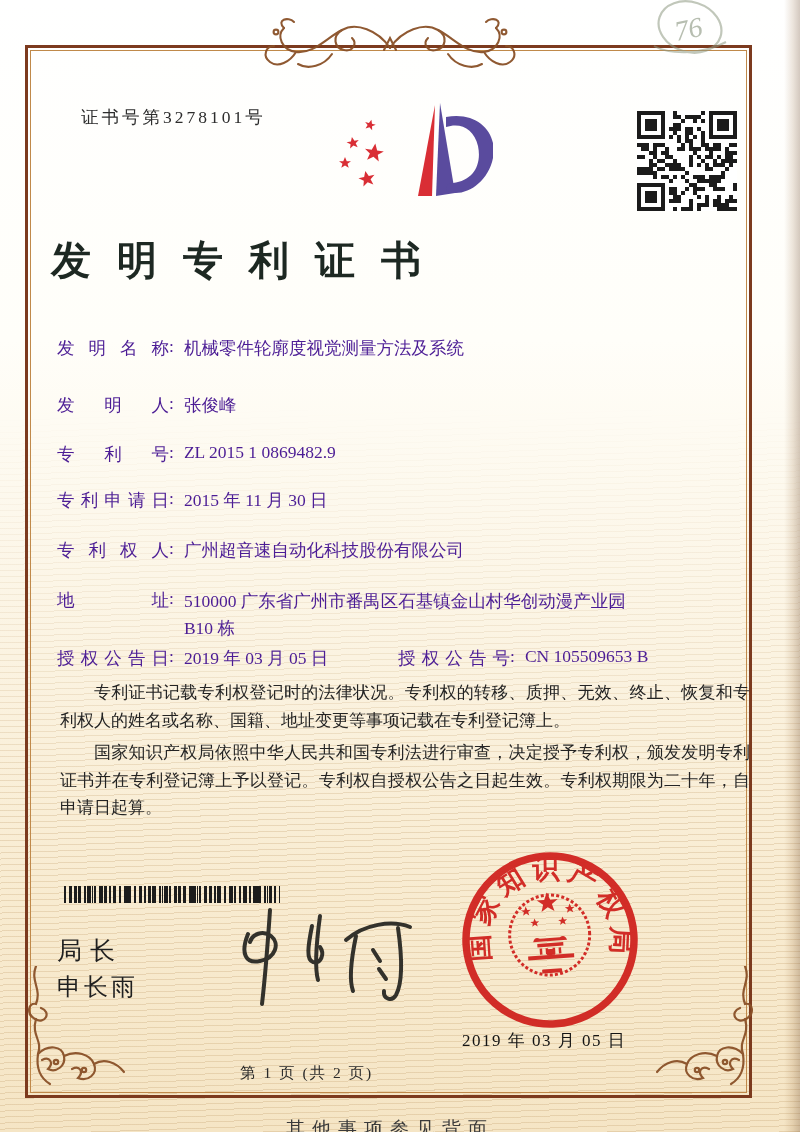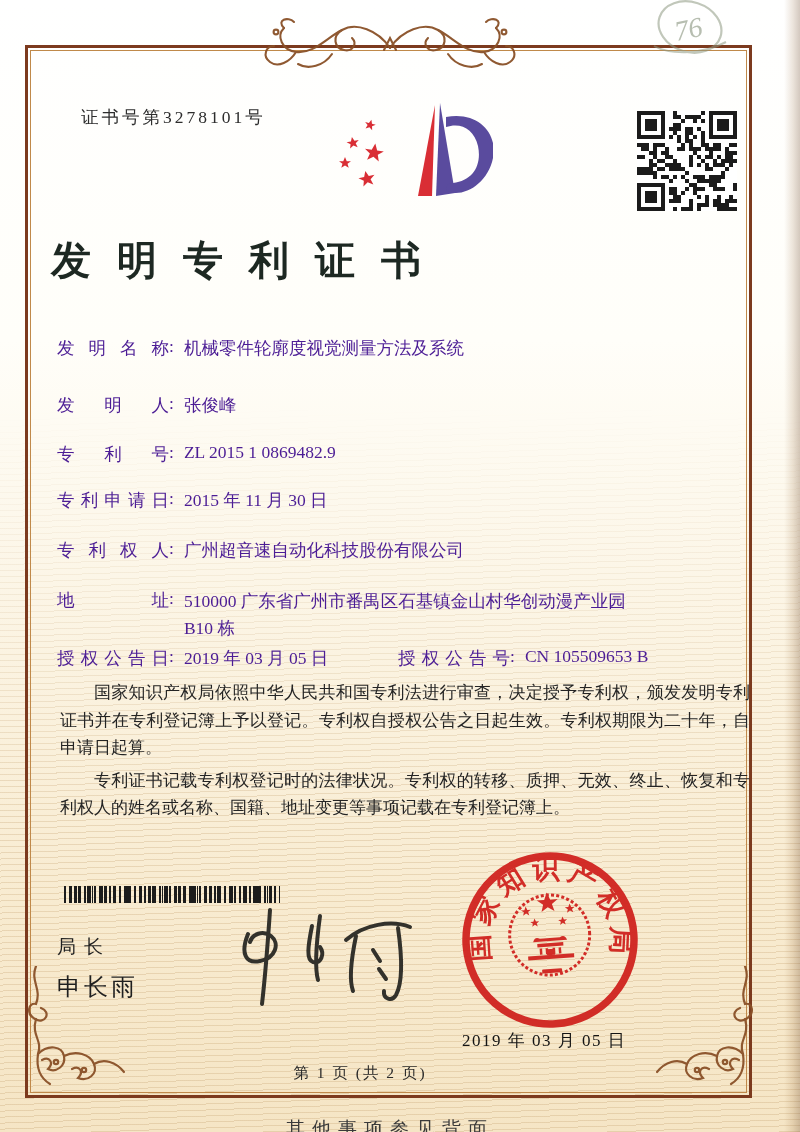--- a/index.html
+++ b/index.html
@@ -33,27 +33,27 @@
   .row-addr .val{display:inline-block;width:448px;line-height:1.55;}
   .grant-no{position:absolute;left:341px;top:0;}
   .paras{position:absolute;left:60px;top:679px;width:690px;font-size:17px;line-height:1.62;text-align:justify;z-index:3;color:#242424;}
   .paras p{margin:0 0 5px 0;text-indent:2em;}
   .barcode{position:absolute;left:64px;top:886px;width:216px;height:17px;z-index:3;
       background:
         repeating-linear-gradient(90deg,#1c1c1c 0 2px,transparent 2px 5px),
         repeating-linear-gradient(90deg,#1c1c1c 0 1px,transparent 1px 7px),
         repeating-linear-gradient(90deg,transparent 0 10px,#1c1c1c 10px 13px);}
   .director-label{position:absolute;left:57px;top:934px;font-family:"Liberation Sans","DejaVu Sans",sans-serif;
-      font-size:19px;letter-spacing:8px;color:#1f1f1f;z-index:3;}
+      font-size:25px;letter-spacing:8px;color:#1f1f1f;z-index:3;}
   .director-name{position:absolute;left:57px;top:971px;font-family:"Liberation Sans","DejaVu Sans",sans-serif;
       font-size:24px;letter-spacing:3px;color:#1f1f1f;z-index:3;}
   .signature{position:absolute;left:208px;top:898px;z-index:5;}
   .seal{position:absolute;left:455px;top:845px;width:190px;height:190px;transform:rotate(-4deg);z-index:4;opacity:.95;}
   .seal-date{position:absolute;left:462px;top:1029px;font-size:17px;letter-spacing:1.5px;color:#141414;z-index:6;}
-  .footer-page{position:absolute;left:240px;top:1063px;width:240px;text-align:center;font-size:15.5px;
+  .footer-page{position:absolute;left:240px;top:1063px;width:240px;font-size:15.5px;
       letter-spacing:2px;color:#2a2a2a;z-index:3;}
   .bottom-note{position:absolute;left:286px;top:1116px;font-size:19px;letter-spacing:7px;color:#3a3a3a;z-index:3;}
 </style>
 </head>
 <body>
 
 <div class="page">
   <div class="bg"></div>
   <div class="waves"></div>
 
@@ -375,22 +375,22 @@
     <span class="lab">地址</span><span class="col">:</span><span class="val">510000 广东省广州市番禺区石基镇金山村华创动漫产业园 B10 栋</span>
   </div>
   <div class="row" style="top:646px">
     <span class="lab">授权公告日</span><span class="col">:</span><span class="val">2019 年 03 月 05 日</span>
     <span class="grant-no">
       <span class="lab">授权公告号</span><span class="col">:</span><span class="val">CN 105509653 B</span>
     </span>
   </div>
 
   <div class="paras">
+    <p>专利证书记载专利权登记时的法律状况。专利权的转移、质押、无效、终止、恢复和专利权人的姓名或名称、国籍、地址变更等事项记载在专利登记簿上。</p>
     <p>国家知识产权局依照中华人民共和国专利法进行审查，决定授予专利权，颁发发明专利证书并在专利登记簿上予以登记。专利权自授权公告之日起生效。专利权期限为二十年，自申请日起算。</p>
-    <p>专利证书记载专利权登记时的法律状况。专利权的转移、质押、无效、终止、恢复和专利权人的姓名或名称、国籍、地址变更等事项记载在专利登记簿上。</p>
   </div>
 
   <div class="barcode"></div>
 
   <div class="director-label">局长</div>
   <div class="director-name">申长雨</div>
 
   <svg class="signature" width="220" height="120" viewBox="0 0 220 120">
     <g fill="none" stroke="#23231f" stroke-width="4" stroke-linecap="round" opacity="0.92">
       <path d="M62,12 C60,42 57,80 54,106"></path>

